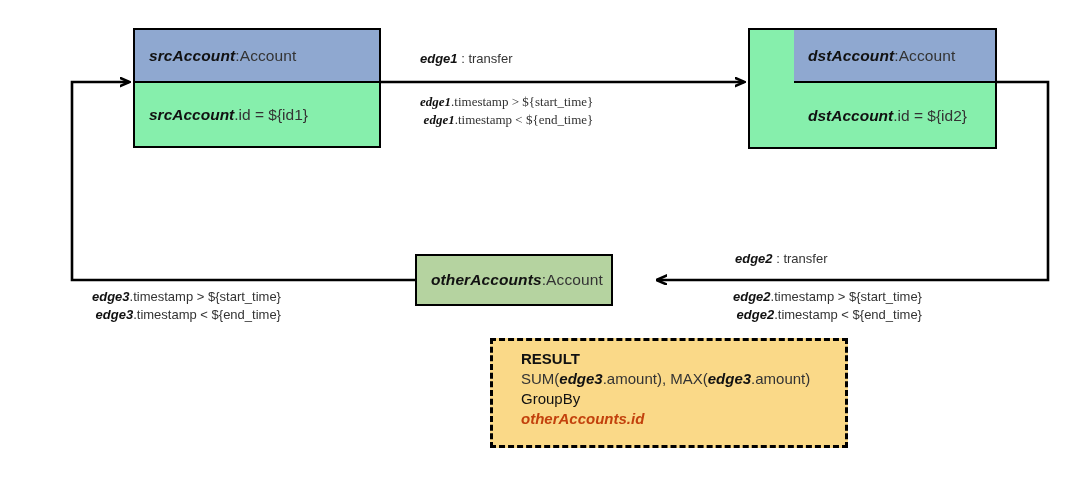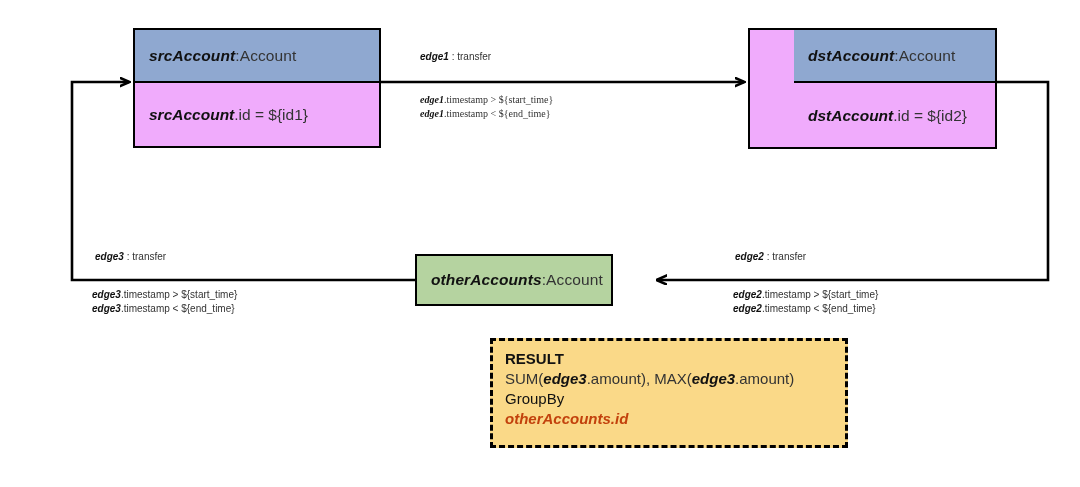--- a/index.html
+++ b/index.html
@@ -7,21 +7,21 @@
   body{
     width:1080px;height:487px;
     background:#ffffff;
     font-family:"Liberation Sans",sans-serif;
     overflow:hidden;
     position:relative;
   }
   #canvas{position:absolute;left:0;top:0;width:1080px;height:487px;}
   svg.edges{position:absolute;left:0;top:0;width:1080px;height:487px;}
 
-  .node{position:absolute;border:2.5px solid #000;box-sizing:border-box;background:#f0abfc;}
+  .node{position:absolute;border:2.5px solid #000;box-sizing:border-box;background:#86efac;}
   .node .hdr{
     box-sizing:border-box;
     border-bottom:2.5px solid #000;
     display:flex;align-items:center;
     padding-left:14px;
     font-size:15.5px;
     color:#333;
     letter-spacing:.1px;
   }
   .node .bdy{
@@ -38,35 +38,35 @@
   #src .hdr{height:53px;background:#8fa8d0;}
   #src .bdy{height:64px;}
 
   #dst{left:748px;top:28px;width:249px;height:121px;padding-left:44px;}
   #dst .hdr{height:53px;background:#8fa8d0;}
   #dst .bdy{height:65px;}
 
   #other{left:415px;top:254px;width:198px;height:52px;background:#b5d3a0;}
   #other .hdr{height:47px;background:#b5d3a0;border-bottom:none;}
 
-  .edgelabel{position:absolute;font-size:10px;color:#333;white-space:nowrap;line-height:1.38;}
+  .edgelabel{position:absolute;font-size:13px;color:#333;white-space:nowrap;line-height:1.38;text-align:right;}
 
   #lbl-edge1{left:420px;top:50px;}
   #lbl-edge1-cond{left:420px;top:93px;font-family:Liberation Serif, serif;}
   #lbl-edge3{left:95px;top:250px;}
   #lbl-edge3-cond{left:92px;top:288px;}
   #lbl-edge2{left:735px;top:250px;}
   #lbl-edge2-cond{left:733px;top:288px;}
 
   #result{
     position:absolute;left:490px;top:338px;width:358px;height:110px;
     background:#fad988;
     border:3.5px dashed #000;
     box-sizing:border-box;
-    padding:8px 0 0 12px;
+    padding:8px 0 0 28px;
     font-size:15px;color:#333;line-height:1.33;
   }
   #result .hd{font-weight:bold;color:#111;}
   #result .gb{font-weight:normal;color:#111;}
   #result .gid{font-weight:bold;font-style:italic;color:#c2410c;}
 </style>
 </head>
 <body>
 
 <div id="canvas">
@@ -121,23 +121,20 @@
   </div>
 
   <div class="edgelabel" id="lbl-edge1">
     <b class="id">edge1</b><span> : </span><span>transfer</span>
   </div>
   <div class="edgelabel" id="lbl-edge1-cond">
     <div><b class="id">edge1</b><span>.timestamp &gt; ${start_time}</span></div>
     <div><b class="id">edge1</b><span>.timestamp &lt; ${end_time}</span></div>
   </div>
 
-  <div class="edgelabel" id="lbl-edge3">
-    <b class="id">edge3</b><span> : </span><span>transfer</span>
-  </div>
   <div class="edgelabel" id="lbl-edge3-cond">
     <div><b class="id">edge3</b><span>.timestamp &gt; ${start_time}</span></div>
     <div><b class="id">edge3</b><span>.timestamp &lt; ${end_time}</span></div>
   </div>
 
   <div class="edgelabel" id="lbl-edge2">
     <b class="id">edge2</b><span> : </span><span>transfer</span>
   </div>
   <div class="edgelabel" id="lbl-edge2-cond">
     <div><b class="id">edge2</b><span>.timestamp &gt; ${start_time}</span></div>

